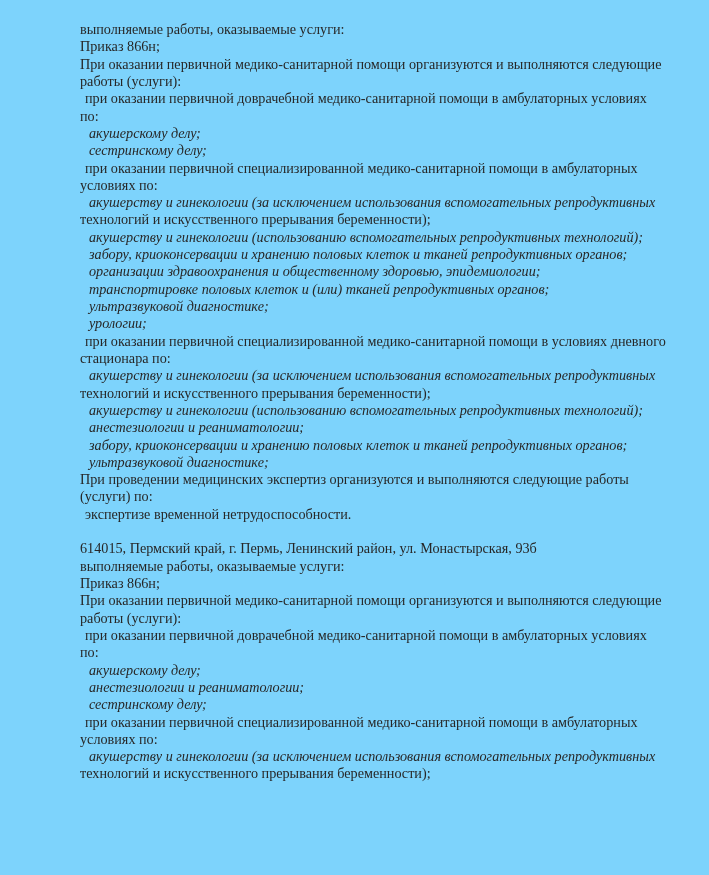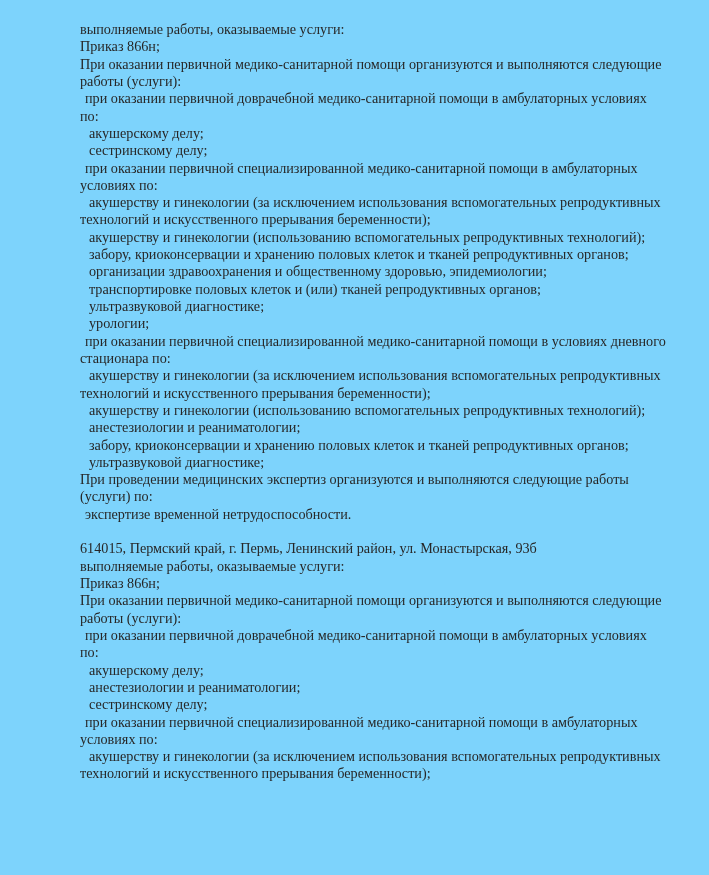--- a/index.html
+++ b/index.html
@@ -24,20 +24,20 @@
     color: #272727;
     white-space: pre;
   }
   .line {
     height: 17.32px;
     line-height: 17.32px;
     overflow: visible;
   }
   .ind0 { padding-left: 0; }
   .ind1 { padding-left: 5px; }
-  .ind2 { padding-left: 9px; }
+  .ind2 { padding-left: 9px; font-style: italic; }
 </style>
 </head>
 <body>
 
 <div class="page">
   <div class="doc"><div class="line ind0">выполняемые работы, оказываемые услуги:</div><div class="line ind0">Приказ 866н;</div><div class="line ind0">При оказании первичной медико-санитарной помощи организуются и выполняются следующие</div><div class="line ind0">работы (услуги):</div><div class="line ind1">при оказании первичной доврачебной медико-санитарной помощи в амбулаторных условиях</div><div class="line ind0">по:</div><div class="line ind2">акушерскому делу;</div><div class="line ind2">сестринскому делу;</div><div class="line ind1">при оказании первичной специализированной медико-санитарной помощи в амбулаторных</div><div class="line ind0">условиях по:</div><div class="line ind2">акушерству и гинекологии (за исключением использования вспомогательных репродуктивных</div><div class="line ind0">технологий и искусственного прерывания беременности);</div><div class="line ind2">акушерству и гинекологии (использованию вспомогательных репродуктивных технологий);</div><div class="line ind2">забору, криоконсервации и хранению половых клеток и тканей репродуктивных органов;</div><div class="line ind2">организации здравоохранения и общественному здоровью, эпидемиологии;</div><div class="line ind2">транспортировке половых клеток и (или) тканей репродуктивных органов;</div><div class="line ind2">ультразвуковой диагностике;</div><div class="line ind2">урологии;</div><div class="line ind1">при оказании первичной специализированной медико-санитарной помощи в условиях дневного</div><div class="line ind0">стационара по:</div><div class="line ind2">акушерству и гинекологии (за исключением использования вспомогательных репродуктивных</div><div class="line ind0">технологий и искусственного прерывания беременности);</div><div class="line ind2">акушерству и гинекологии (использованию вспомогательных репродуктивных технологий);</div><div class="line ind2">анестезиологии и реаниматологии;</div><div class="line ind2">забору, криоконсервации и хранению половых клеток и тканей репродуктивных органов;</div><div class="line ind2">ультразвуковой диагностике;</div><div class="line ind0">При проведении медицинских экспертиз организуются и выполняются следующие работы</div><div class="line ind0">(услуги) по:</div><div class="line ind1">экспертизе временной нетрудоспособности.</div><div class="line ind0"></div><div class="line ind0">614015, Пермский край, г. Пермь, Ленинский район, ул. Монастырская, 93б</div><div class="line ind0">выполняемые работы, оказываемые услуги:</div><div class="line ind0">Приказ 866н;</div><div class="line ind0">При оказании первичной медико-санитарной помощи организуются и выполняются следующие</div><div class="line ind0">работы (услуги):</div><div class="line ind1">при оказании первичной доврачебной медико-санитарной помощи в амбулаторных условиях</div><div class="line ind0">по:</div><div class="line ind2">акушерскому делу;</div><div class="line ind2">анестезиологии и реаниматологии;</div><div class="line ind2">сестринскому делу;</div><div class="line ind1">при оказании первичной специализированной медико-санитарной помощи в амбулаторных</div><div class="line ind0">условиях по:</div><div class="line ind2">акушерству и гинекологии (за исключением использования вспомогательных репродуктивных</div><div class="line ind0">технологий и искусственного прерывания беременности);</div></div>
 </div>
 
 </body></html>

